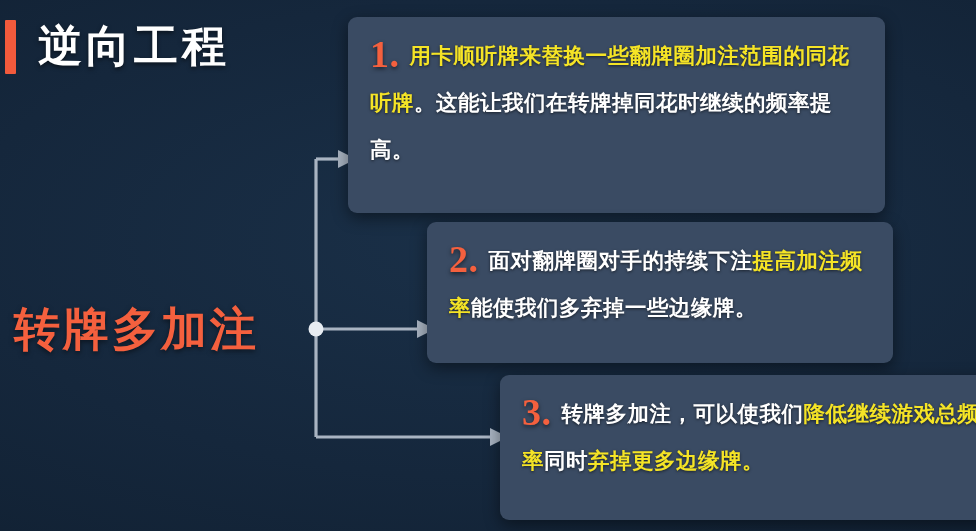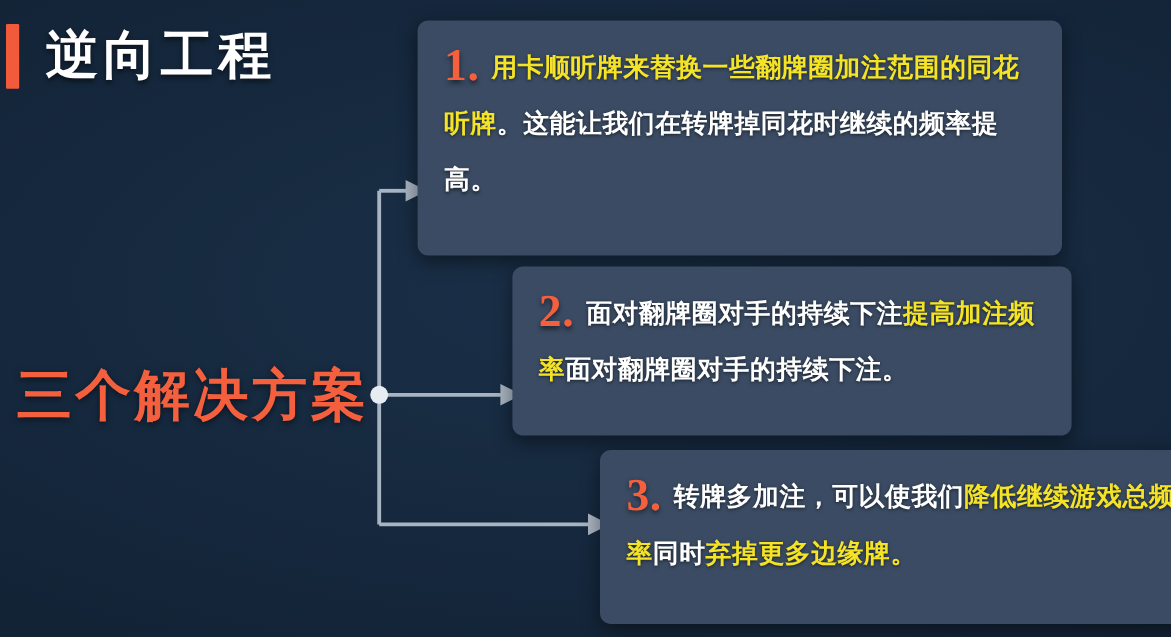--- a/index.html
+++ b/index.html
@@ -123,21 +123,21 @@
   }
 </style>
 </head>
 <body>
 
 <div id="slide">
 
   <div class="header-accent-bar"></div>
   <div class="slide-title">逆向工程</div>
 
-  <div class="left-label">三个解决方案</div>
+  <div class="left-label">转牌多加注</div>
 
   <svg class="connector-svg" viewBox="0 0 976 531">
     <g stroke="#a9b4c2" stroke-width="3.2" fill="none" stroke-linecap="butt">
       <path d="M316 159 L316 437"></path>
       <path d="M316 159 L340 159"></path>
       <path d="M316 329 L419 329"></path>
       <path d="M316 437 L492 437"></path>
     </g>
     <polygon points="338,150 356,159 338,168" fill="#a9b4c2"></polygon>
     <polygon points="417,320 435,329 417,338" fill="#a9b4c2"></polygon>
@@ -146,21 +146,21 @@
   </svg>
 
   <div class="card card-1">
     <div class="card-body">
       <span class="card-num">1.</span><span class="hl">用卡顺听牌来替换一些翻牌圈加注范围的同花听牌</span><span class="plain">。这能让我们在转牌掉同花时继续的频率提高。</span>
     </div>
   </div>
 
   <div class="card card-2">
     <div class="card-body">
-      <span class="card-num">2.</span><span class="plain">面对翻牌圈对手的持续下注</span><span class="hl">提高加注频率</span><span class="plain">面对翻牌圈对手的持续下注。</span>
+      <span class="card-num">2.</span><span class="plain">面对翻牌圈对手的持续下注</span><span class="hl">提高加注频率</span><span class="plain">能使我们多弃掉一些边缘牌。</span>
     </div>
   </div>
 
   <div class="card card-3">
     <div class="card-body">
       <span class="card-num">3.</span><span class="plain">转牌多加注，可以使我们</span><span class="hl">降低继续游戏总频率</span><span class="plain">同时</span><span class="hl">弃掉更多边缘牌。</span>
     </div>
   </div>
 
 

